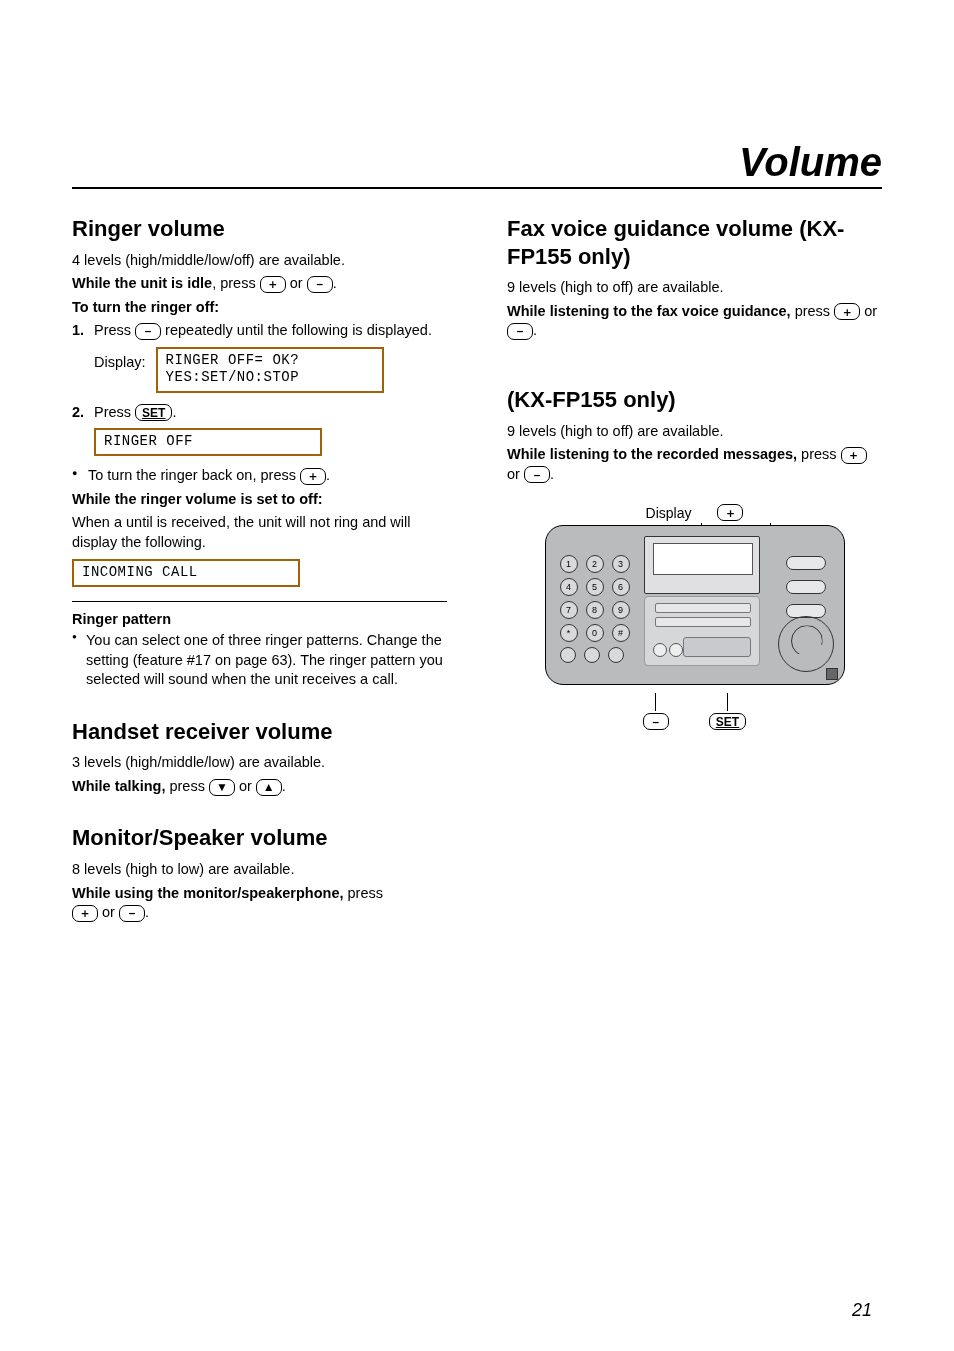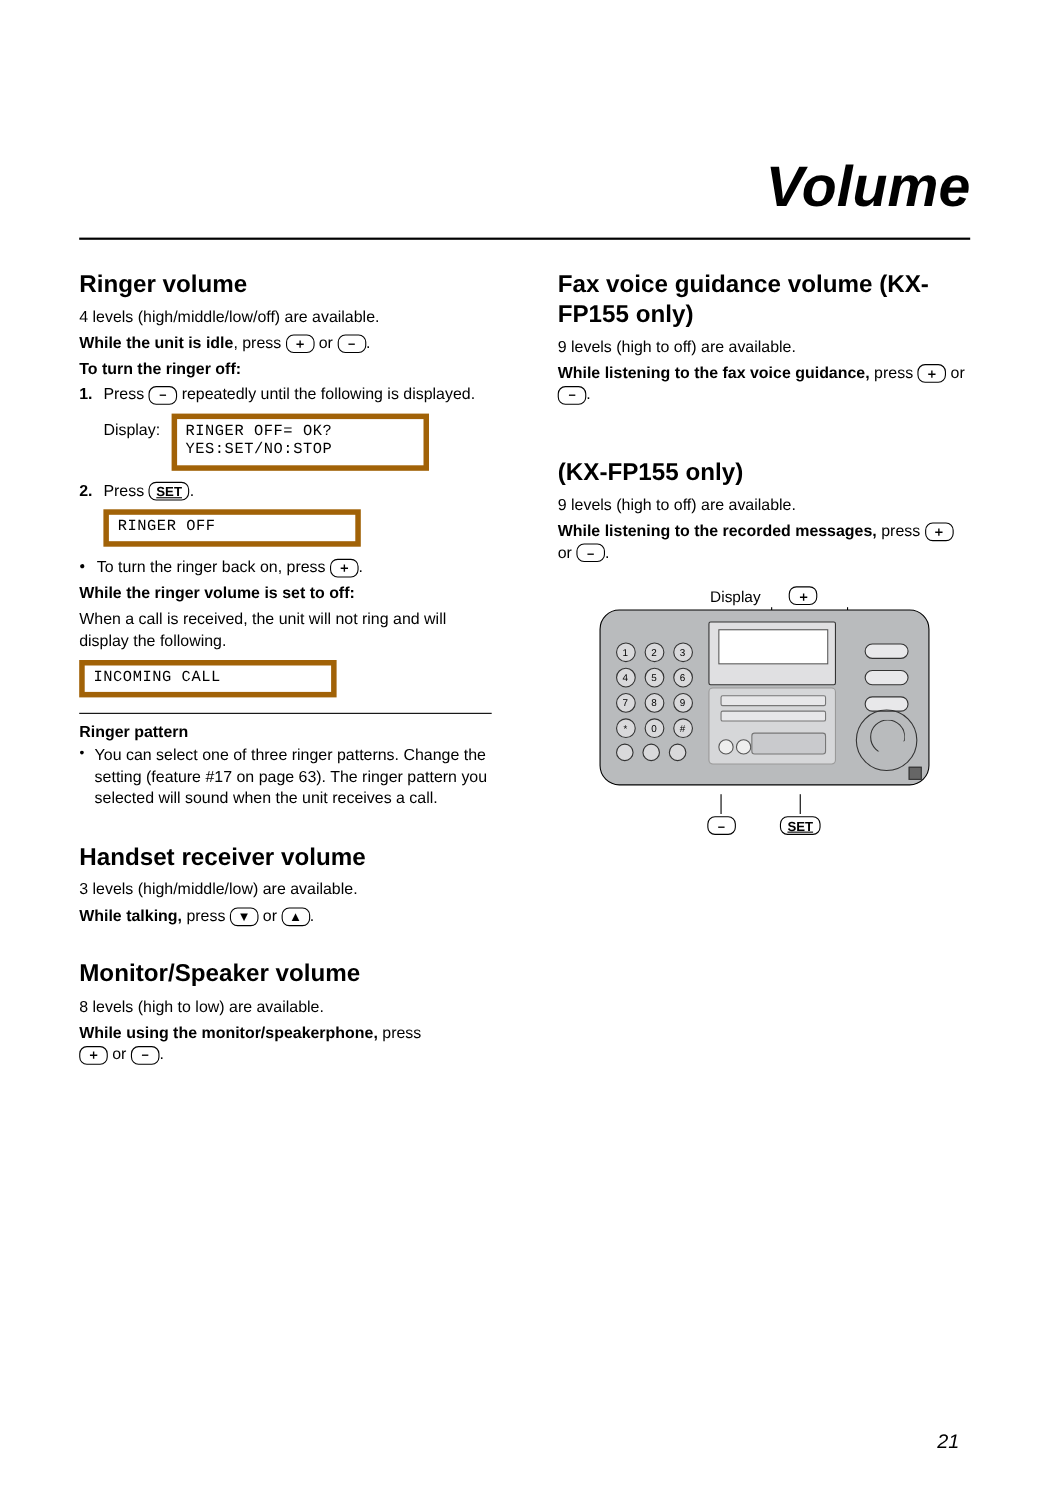--- a/index.html
+++ b/index.html
@@ -12,25 +12,25 @@
   .page {
     width: 954px;
     min-height: 1351px;
     box-sizing: border-box;
     padding: 140px 72px 30px 72px;
     position: relative;
   }
   .doc-title {
     font-style: italic;
     font-weight: bold;
-    font-size: 52px;
+    font-size: 40px;
     text-align: right;
     margin: 0 0 6px 0;
     border-bottom: 2px solid #000;
-    padding-bottom: 16px;
+    padding-bottom: 2px;
   }
   .section-heading {
     font-size: 30px;
     font-weight: bold;
     margin: 14px 0 6px 0;
     display: flex;
     align-items: center;
   }
   .section-heading .rule {
     flex: 1 1 auto;
@@ -121,21 +121,21 @@
     align-items: flex-start;
     justify-content: flex-start;
     gap: 10px;
     margin: 6px 0 10px 0;
   }
   .lcd-label {
     font-size: 14.5px;
     padding-top: 6px;
   }
   .lcd {
-    border: 5px solid #a16207;
+    border: 2px solid #a16207;
     width: 208px;
     padding: 3px 8px;
     font-family: "Courier New", monospace;
     font-size: 14px;
     letter-spacing: 0.5px;
     line-height: 1.25;
     white-space: pre;
   }
   .lcd.single { min-height: 18px; }
   .lcd.double { min-height: 36px; }
@@ -318,21 +318,21 @@
         </li>
       </ol>
 
       <ul class="bullets">
         <li>
           <span>To turn the ringer back on, press </span><span class="btn">＋</span><span>.</span>
         </li>
       </ul>
 
       <p class="bold">While the ringer volume is set to off:</p>
-      <p>When a call is received, the unit will not ring and will display the following.</p>
+      <p>When a until is received, the unit will not ring and will display the following.</p>
       <div class="lcd-row">
         <div class="lcd single">INCOMING CALL</div>
       </div>
 
       <hr class="divider">
       <p class="note-title">Ringer pattern</p>
       <ul class="note-list">
         <li>You can select one of three ringer patterns. Change the setting (feature #17 on page 63). The ringer pattern you selected will sound when the unit receives a call.</li>
       </ul>
 

